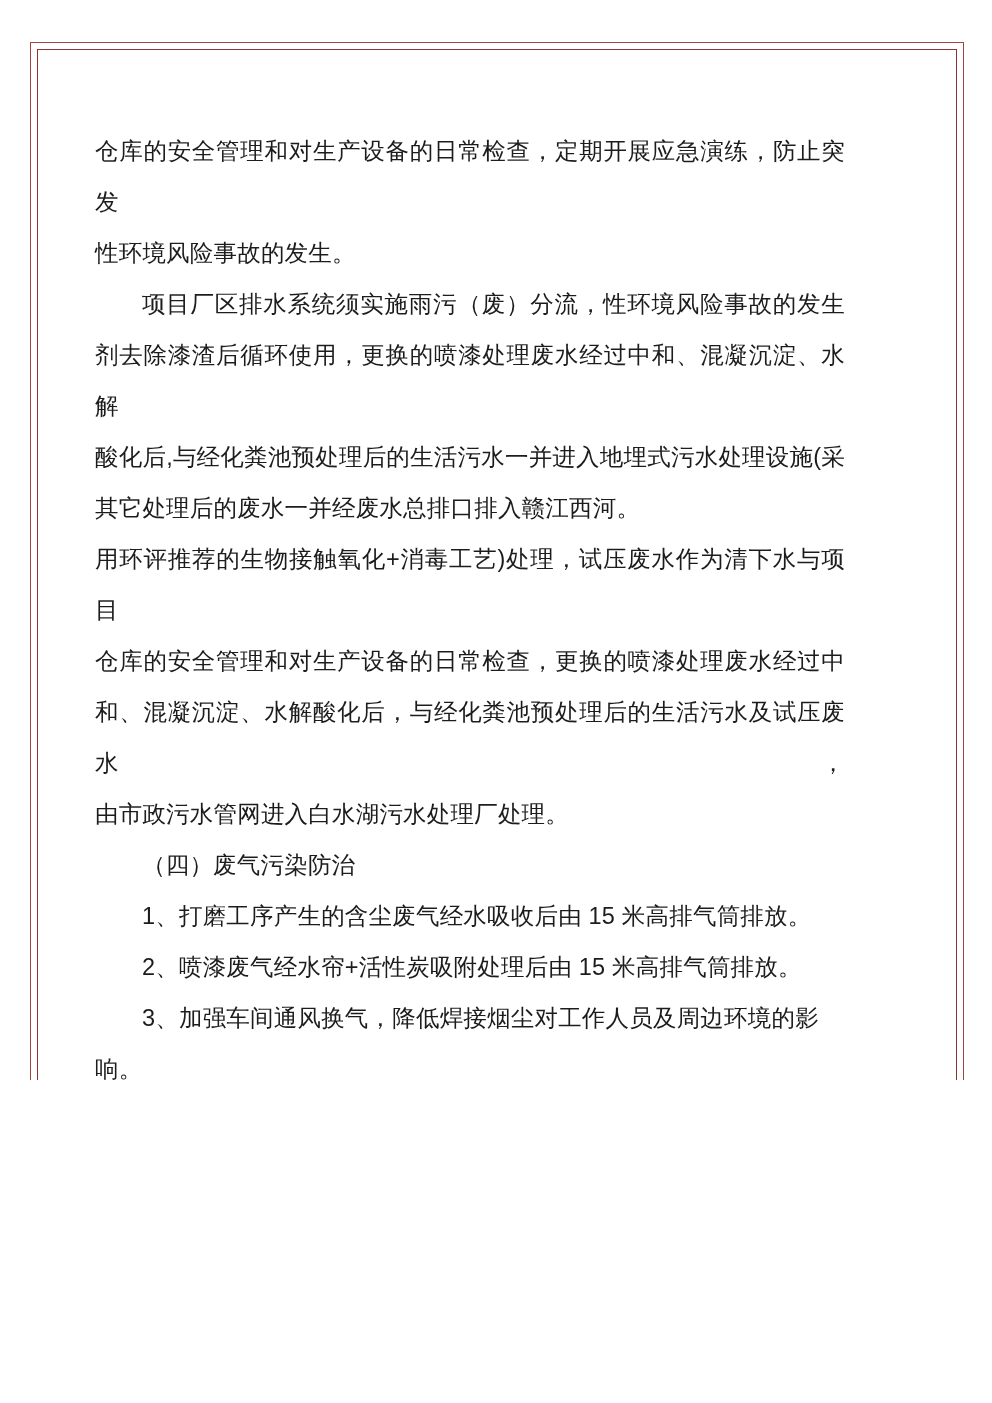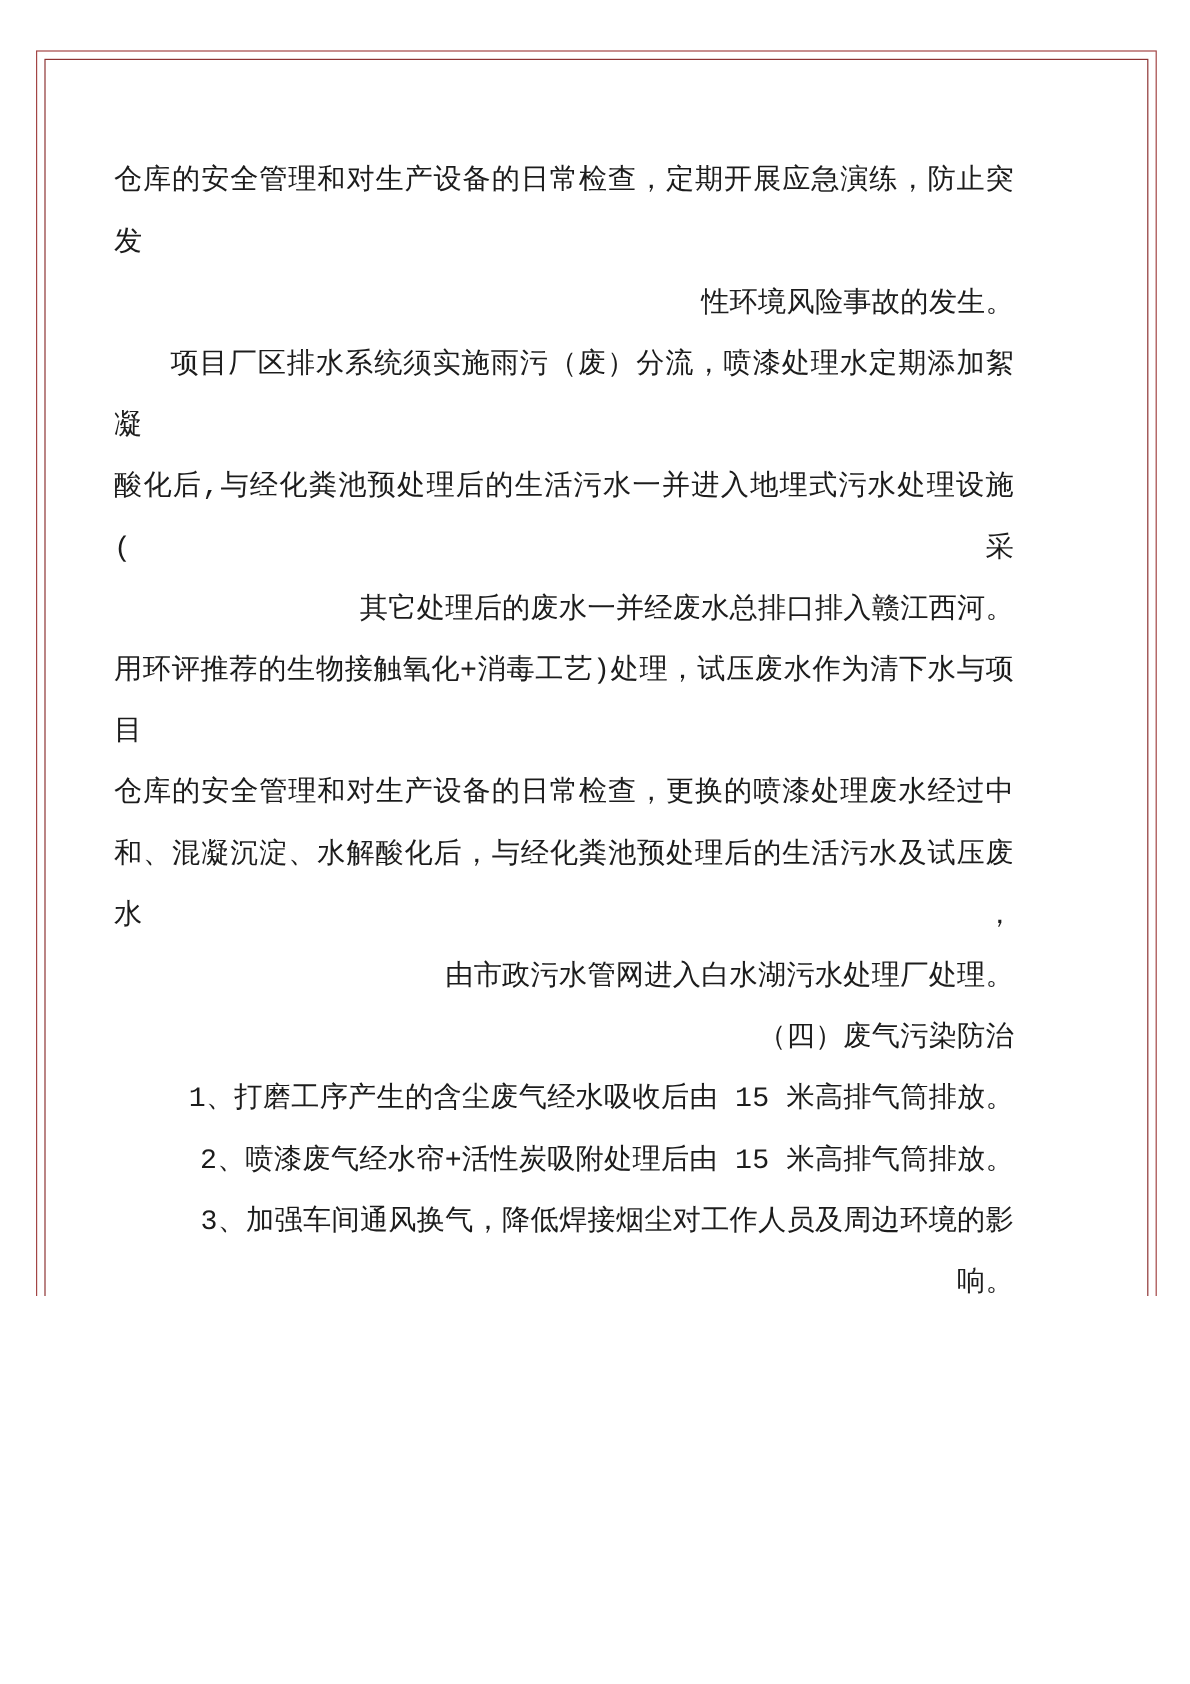--- a/index.html
+++ b/index.html
@@ -12,21 +12,21 @@
     margin: 0;
     padding: 0;
     background: var(--page-bg);
   }
   .page {
     position: relative;
     width: 992px;
     height: 1080px;
     background: var(--page-bg);
     overflow: hidden;
-    font-family: Liberation Mono, monospace;
+    font-family: Liberation Sans, sans-serif;
   }
   .frame-outer {
     position: absolute;
     left: 30px;
     top: 42px;
     width: 932px;
     height: 1316px;
     border: 1px solid var(--border-outer);
   }
   .frame-inner {
@@ -41,21 +41,21 @@
     position: absolute;
     left: 95px;
     top: 126px;
     width: 750px;
     font-size: 23.5px;
     line-height: 51px;
     color: var(--text-color);
     letter-spacing: 0.2px;
   }
   .line {
-    text-align: right;
+    text-align: left;
   }
   .line.fill {
     text-align: justify;
     text-align-last: justify;
   }
   .line.indent {
     text-indent: 2em;
   }
   .page-number {
     position: absolute;
@@ -69,21 +69,22 @@
 </style>
 </head>
 <body>
 
 <div class="page">
   <div class="frame-outer"></div>
   <div class="frame-inner"></div>
   <div class="content" id="content">
       <div class="line fill">仓库的安全管理和对生产设备的日常检查，定期开展应急演练，防止突发</div>
       <div class="line">性环境风险事故的发生。</div>
-      <div class="line indent fill">项目厂区排水系统须实施雨污（废）分流，喷漆处理水定期添加絮凝</div>
+      <div class="line indent fill">项目厂区排水系统须实施雨污（废）分流，性环境风险事故的发生</div>
+      <div class="line fill">剂去除漆渣后循环使用，更换的喷漆处理废水经过中和、混凝沉淀、水解</div>
       <div class="line fill">酸化后,与经化粪池预处理后的生活污水一并进入地埋式污水处理设施(采</div>
       <div class="line">其它处理后的废水一并经废水总排口排入赣江西河。</div>
       <div class="line fill">用环评推荐的生物接触氧化+消毒工艺)处理，试压废水作为清下水与项目</div>
       <div class="line fill">仓库的安全管理和对生产设备的日常检查，更换的喷漆处理废水经过中</div>
       <div class="line fill">和、混凝沉淀、水解酸化后，与经化粪池预处理后的生活污水及试压废水，</div>
       <div class="line">由市政污水管网进入白水湖污水处理厂处理。</div>
       <div class="line indent">（四）废气污染防治</div>
       <div class="line indent">1、打磨工序产生的含尘废气经水吸收后由 15 米高排气筒排放。</div>
       <div class="line indent">2、喷漆废气经水帘+活性炭吸附处理后由 15 米高排气筒排放。</div>
       <div class="line indent">3、加强车间通风换气，降低焊接烟尘对工作人员及周边环境的影响。</div>

